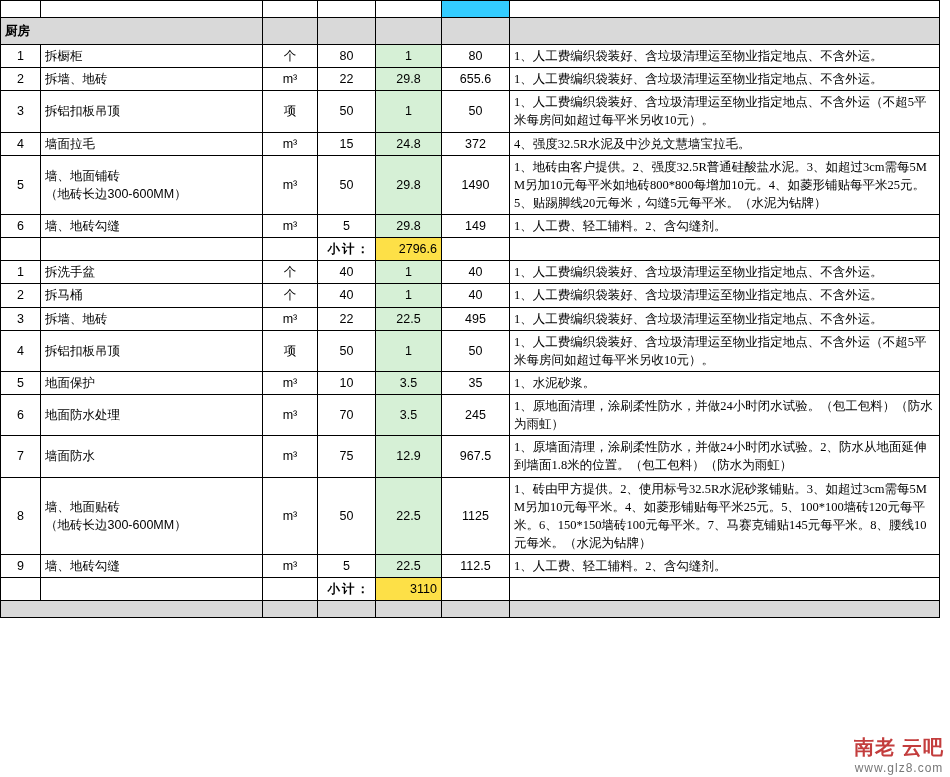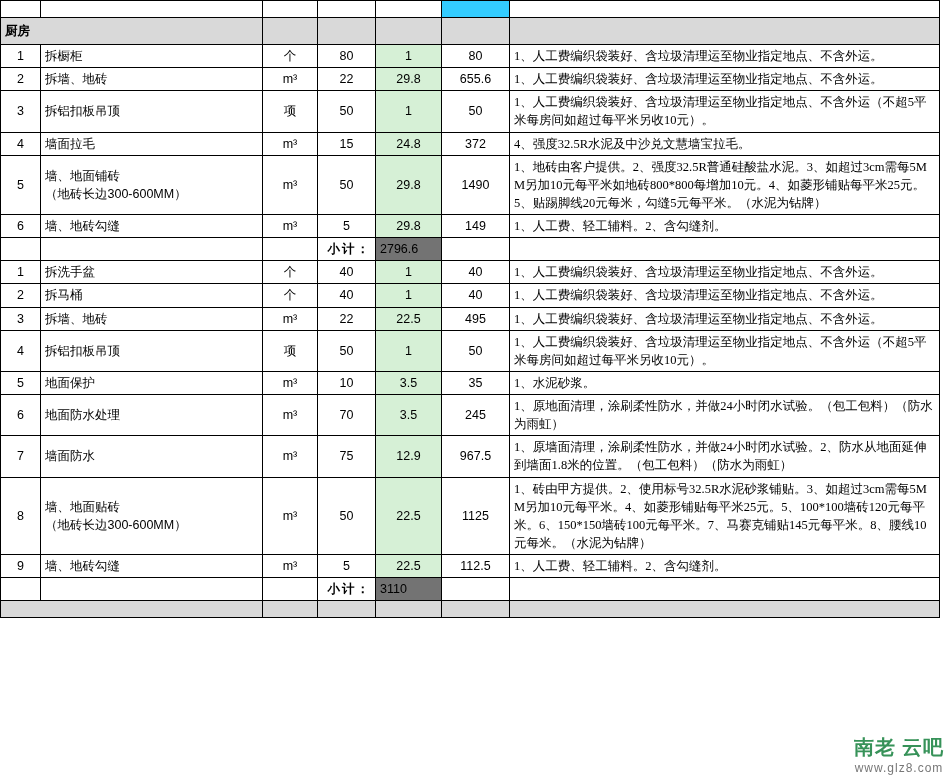--- a/index.html
+++ b/index.html
@@ -44,42 +44,42 @@
     height: 22px;
   }
   .qty-hl { background: #d6f0d6; }
   .sum-label {
     text-align: right;
     font-weight: bold;
     letter-spacing: 2px;
     padding-right: 6px;
   }
   .sum-value {
-    background: #737373;
-    text-align: left;
+    background: #fde047;
+    text-align: right;
     font-weight: normal;
   }
   .name-multi { line-height: 1.5; }
 
   .topcut td { height: 12px; padding: 0; }
   .topcut .hl-cut { background: #33ccff; }
 
   .watermark {
     position: absolute;
     right: 6px;
     bottom: 2px;
     text-align: center;
     font-size: 11px;
     color: #8a8a8a;
     pointer-events: none;
   }
   .watermark .wm-main {
     font-family: "Liberation Serif", serif;
     font-size: 20px;
-    color: #15803d;
+    color: #b91c1c;
     font-weight: bold;
     letter-spacing: 1px;
     opacity: .85;
   }
   .watermark .wm-sub {
     font-size: 12px;
     color: #777;
     letter-spacing: 1px;
   }
   .bottom-strip td { height: 12px; padding: 0; border-top: 1px solid #000; }

